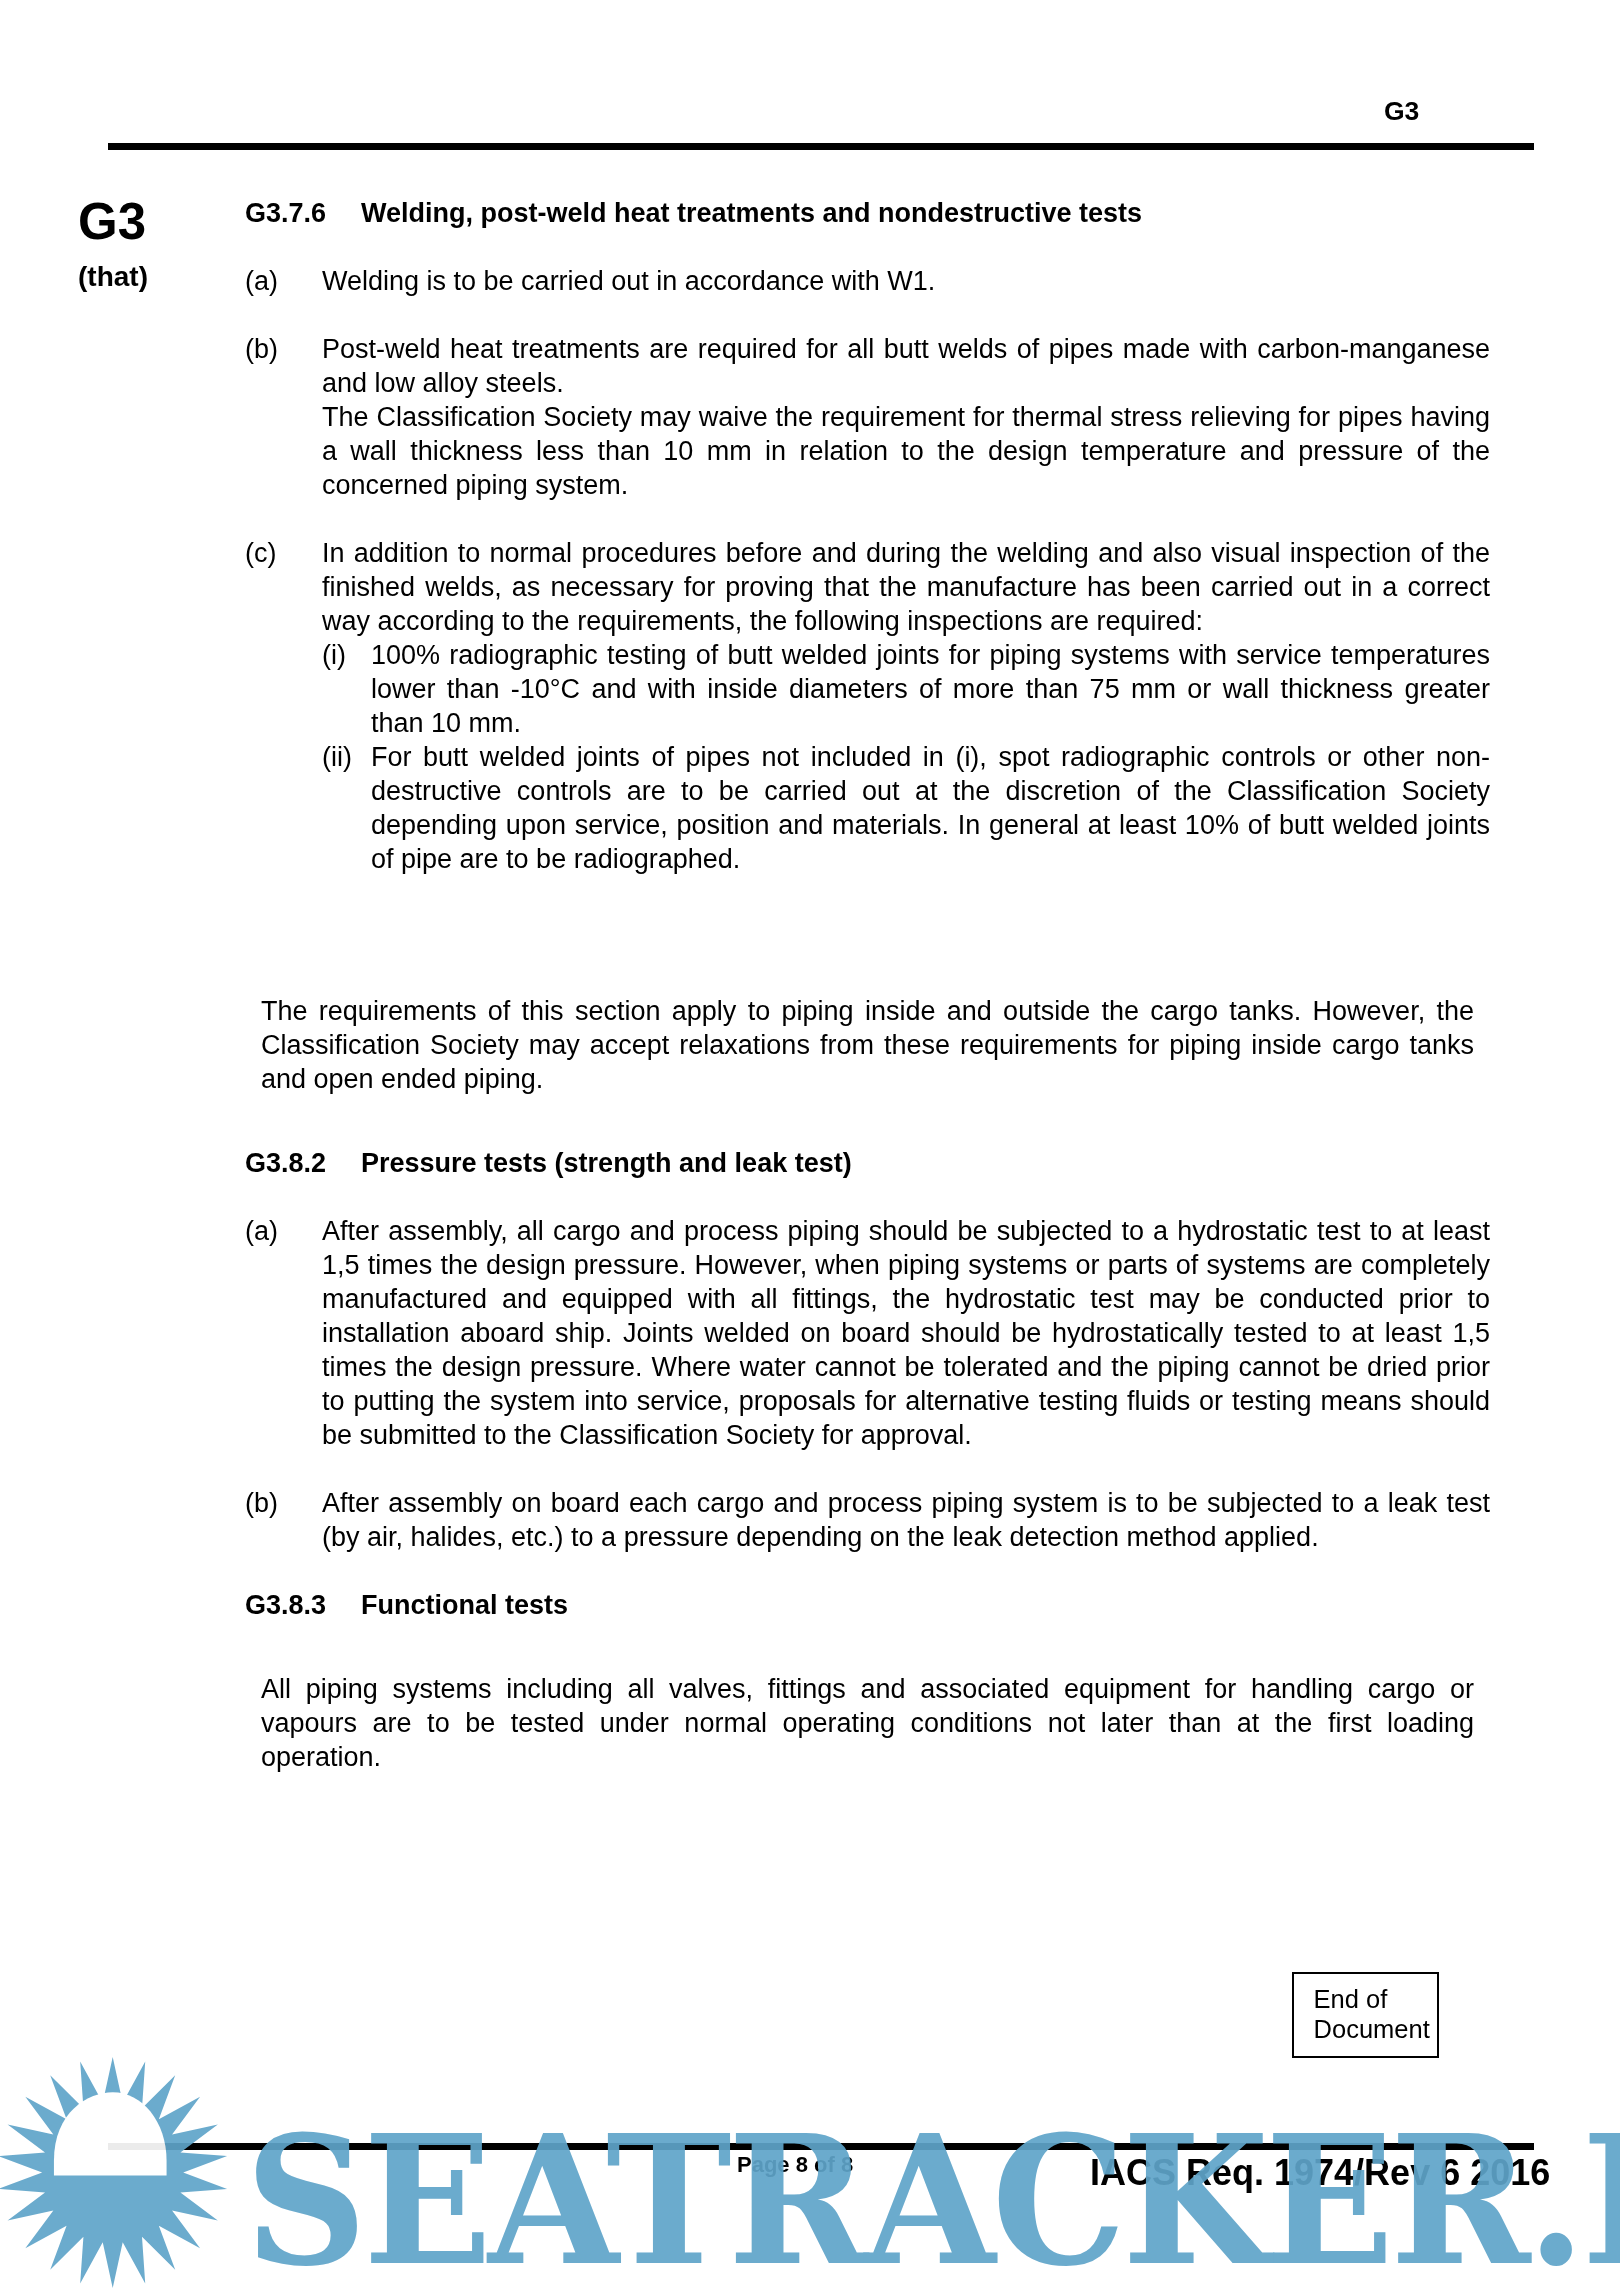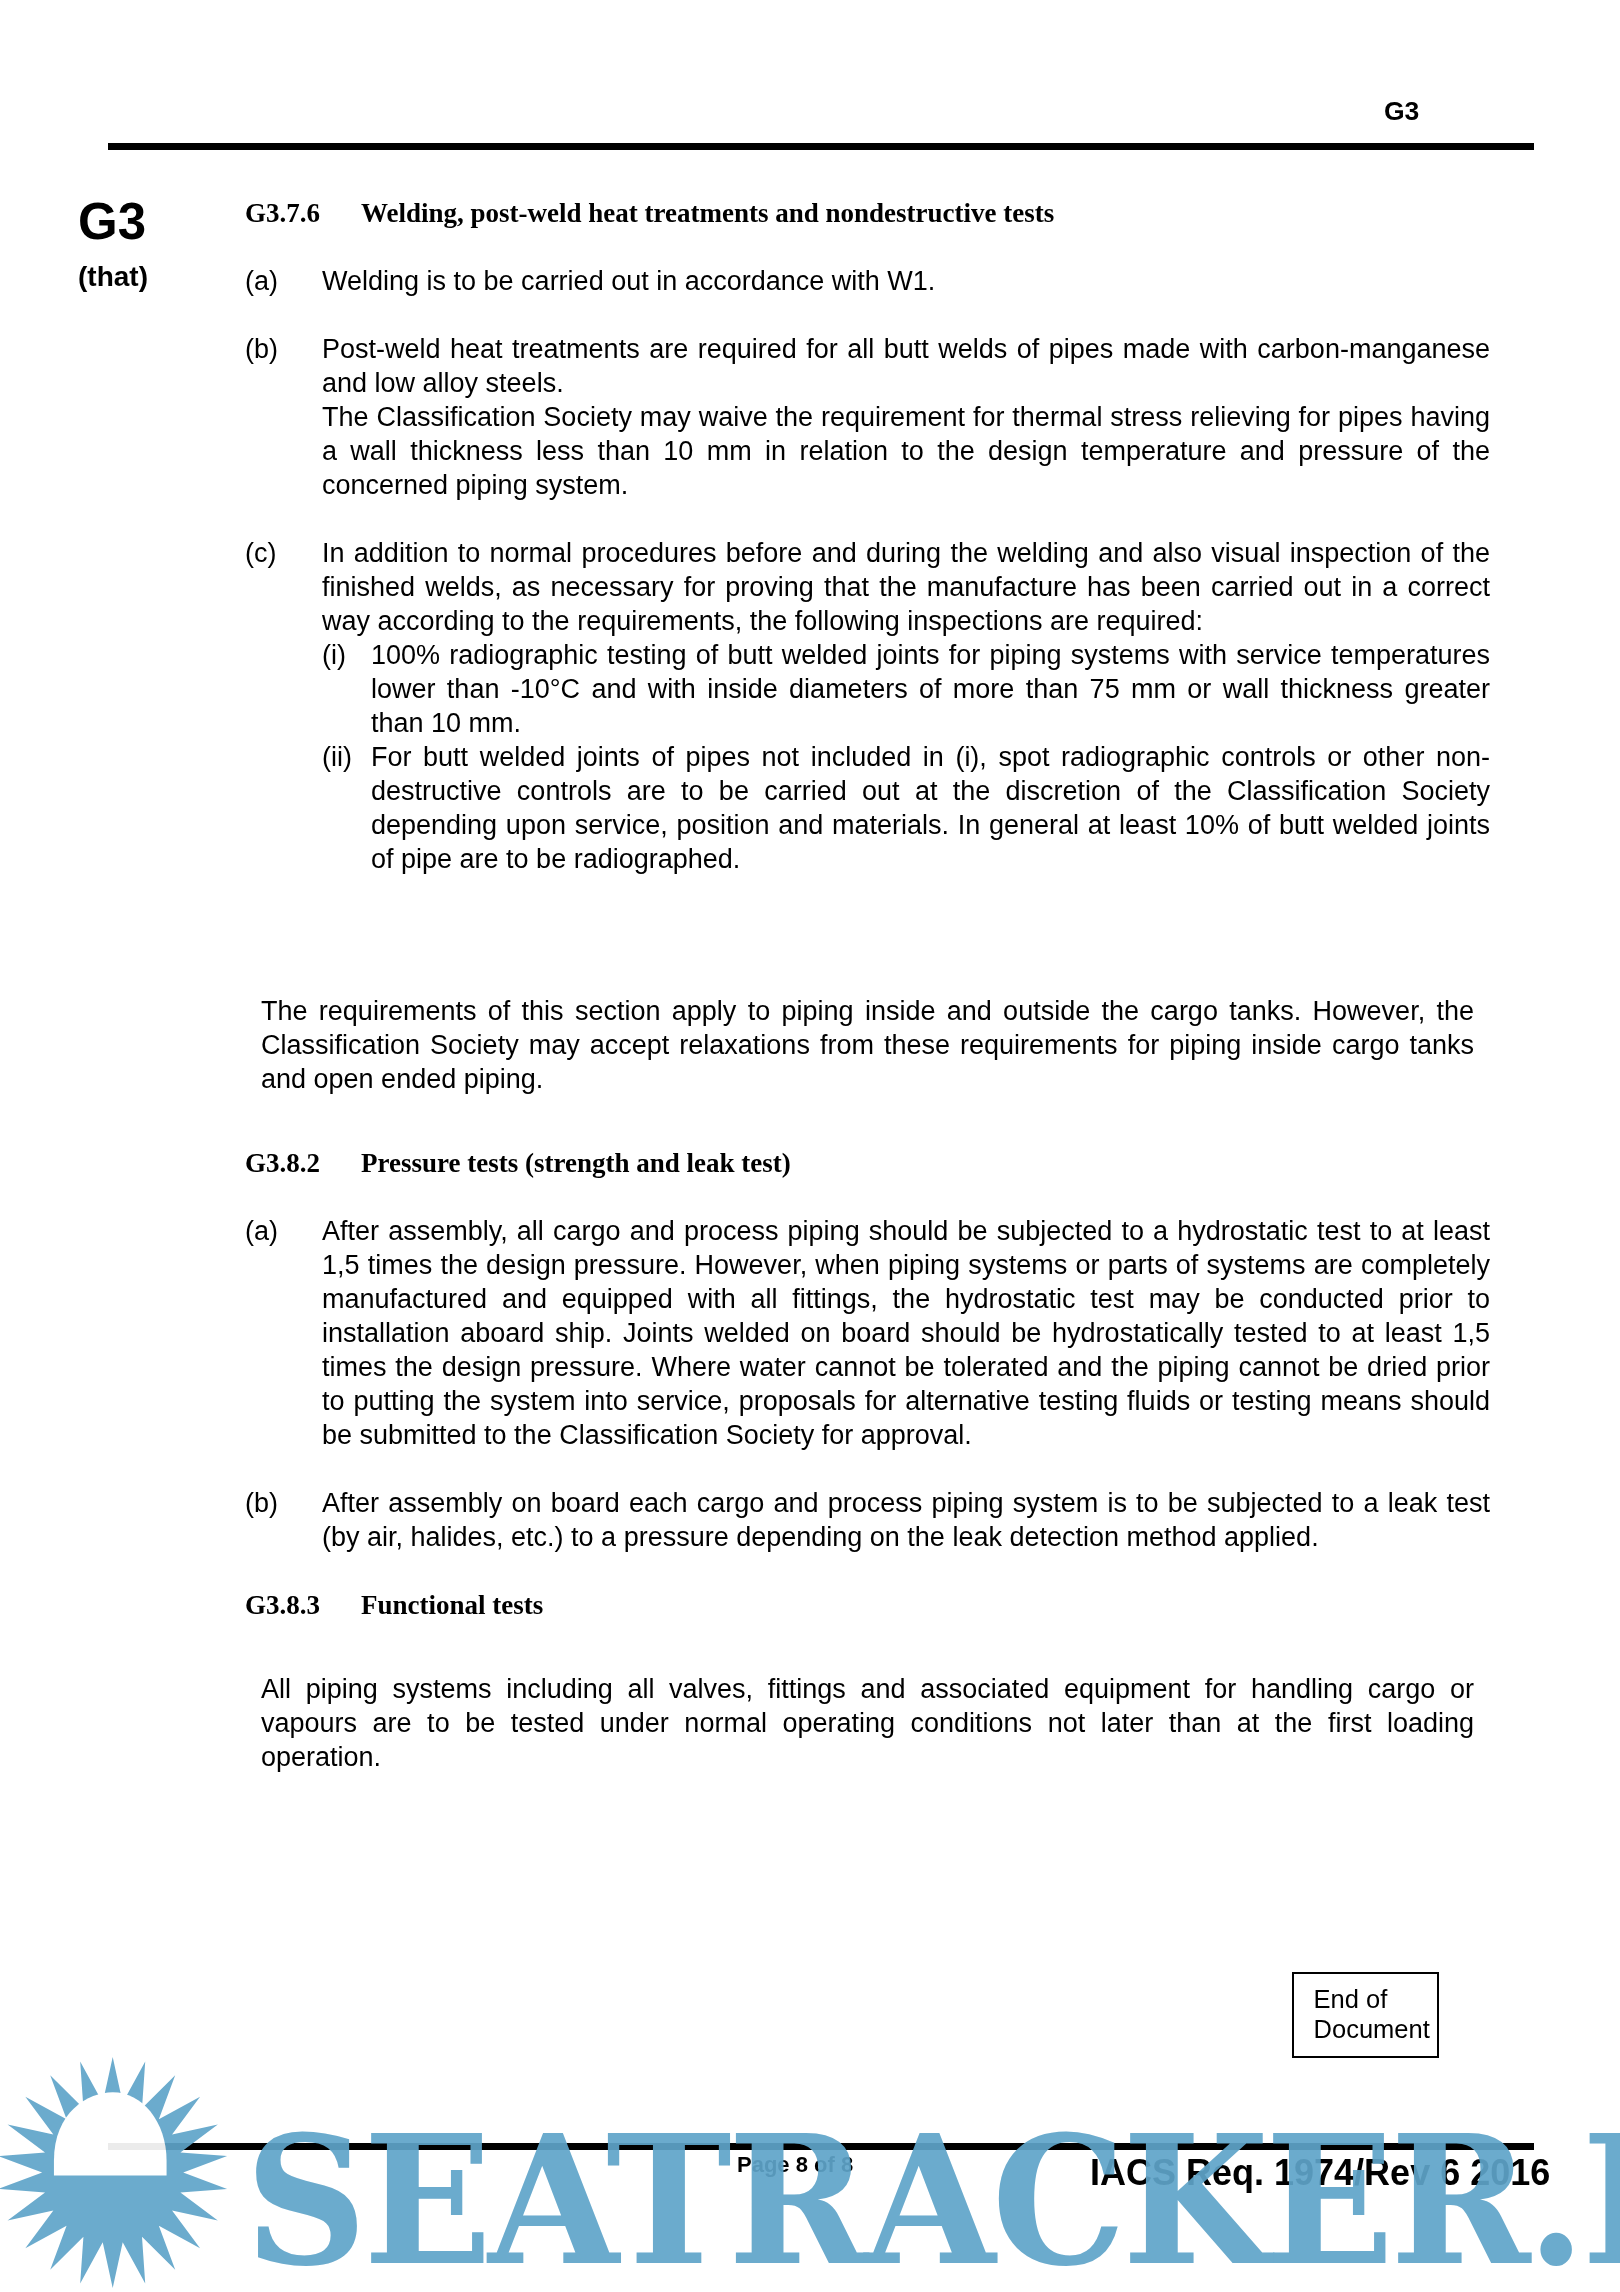--- a/index.html
+++ b/index.html
@@ -6,21 +6,21 @@
   body { width: 1620px; height: 2293px; position: relative; overflow: hidden;
          font-family: "Liberation Sans", sans-serif; color: #000; }
   .abs { position: absolute; }
   .hdr-code { left: 1384px; top: 96px; font-size: 26.5px; font-weight: bold; }
   .rule { left: 108px; width: 1426px; height: 6.9px; background: #000; }
   .rule.top { top: 143px; }
   .rule.bot { top: 2143px; }
   .side-code { left: 78px; top: 196px; font-size: 51px; font-weight: bold; line-height: 1; }
   .side-cont { left: 78px; top: 261px; font-size: 28px; font-weight: bold; }
   .content { left: 245px; top: 196px; width: 1245px; font-size: 27px; line-height: 34px; }
-  .h { font-weight: bold; margin: 0; font-family: Liberation Serif, serif; }
+  .h { font-weight: bold; margin: 0; }
   .h .num { display: inline-block; width: 116px; }
   .h.w2 .num { width: 98px; }
   .p { margin: 16px; text-align: justify; }
   .item { display: flex; margin: 0; }
   .item .lbl { flex: 0 0 77px; }
   .item .txt { flex: 1; text-align: justify; }
   .sub { display: flex; }
   .sub .lbl { flex: 0 0 49px; }
   .sub .txt { flex: 1; text-align: justify; }
   .gap-s { height: 34px; }

